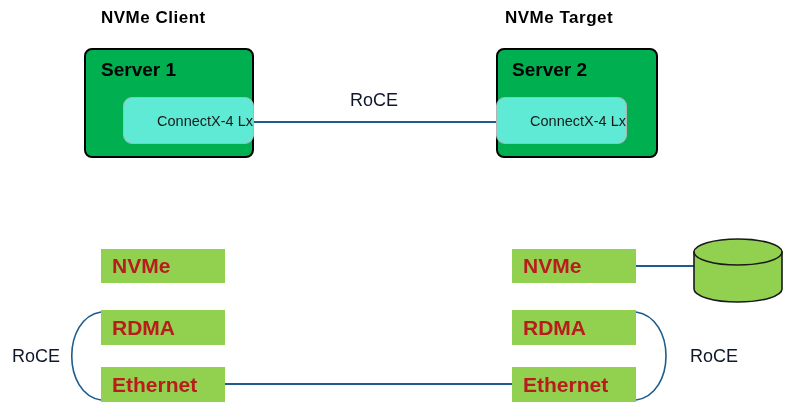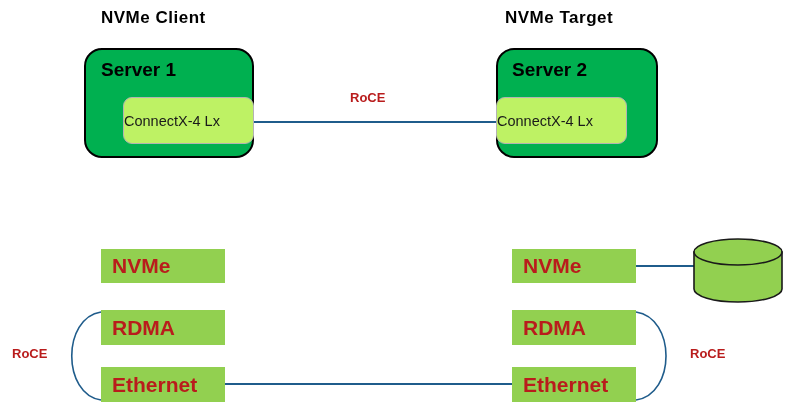--- a/index.html
+++ b/index.html
@@ -25,39 +25,39 @@
     font-size: 17px;
     color: #000000;
     letter-spacing: 0.5px;
     white-space: nowrap;
   }
 
   
   .server-box {
     background: #00B050;
     border: 2px solid #000000;
-    border-radius: 18px;
+    border-radius: 8px;
     box-sizing: border-box;
   }
   .server-label {
     position: absolute;
     font-weight: bold;
     font-size: 19px;
     color: #000000;
     white-space: nowrap;
   }
   .nic-box {
     position: absolute;
-    background: #bef264;
+    background: #5eead4;
     border: 1px solid #b3b3b3;
     border-radius: 9px;
     box-sizing: border-box;
     display: flex;
     align-items: center;
-    justify-content: flex-start;
+    justify-content: flex-end;
   }
   .nic-label {
     font-size: 14.5px;
     color: #1a1a1a;
     white-space: nowrap;
     font-family: "Liberation Sans", sans-serif;
   }
 
   
   .stack-box {
@@ -78,25 +78,24 @@
   #wires {
     position: absolute;
     left: 0; top: 0;
     width: 789px;
     height: 414px;
     pointer-events: none;
   }
 
   
   .roce-label {
-    font-size: 13px;
-    color: #b91c1c;
+    font-size: 18px;
+    color: #0f172a;
     white-space: nowrap;
     font-family: "Liberation Sans", sans-serif;
-    font-weight: bold;
   }
 </style>
 </head>
 <body>
 
 <div id="canvas">
 
   <svg id="wires" viewBox="0 0 789 414" xmlns="http://www.w3.org/2000/svg">
 
     <line x1="253" y1="122" x2="497" y2="122" stroke="#1F5C8B" stroke-width="2"></line>

